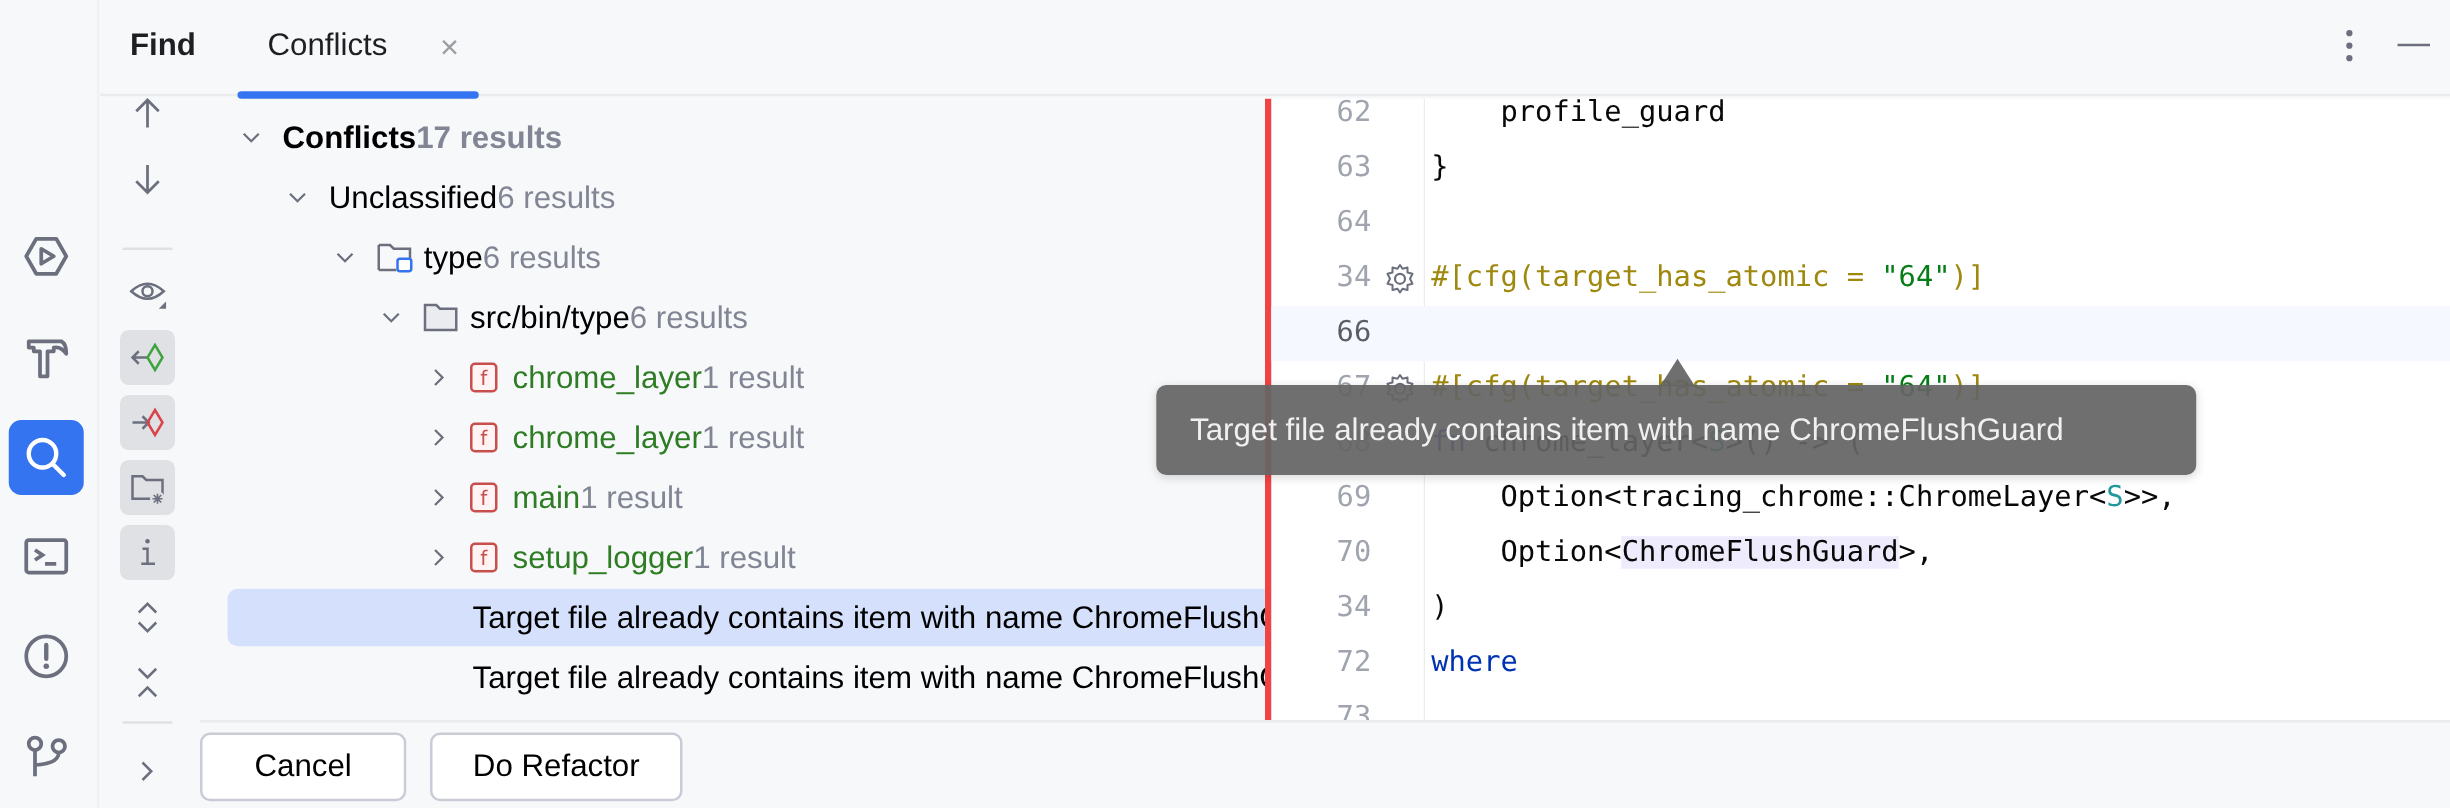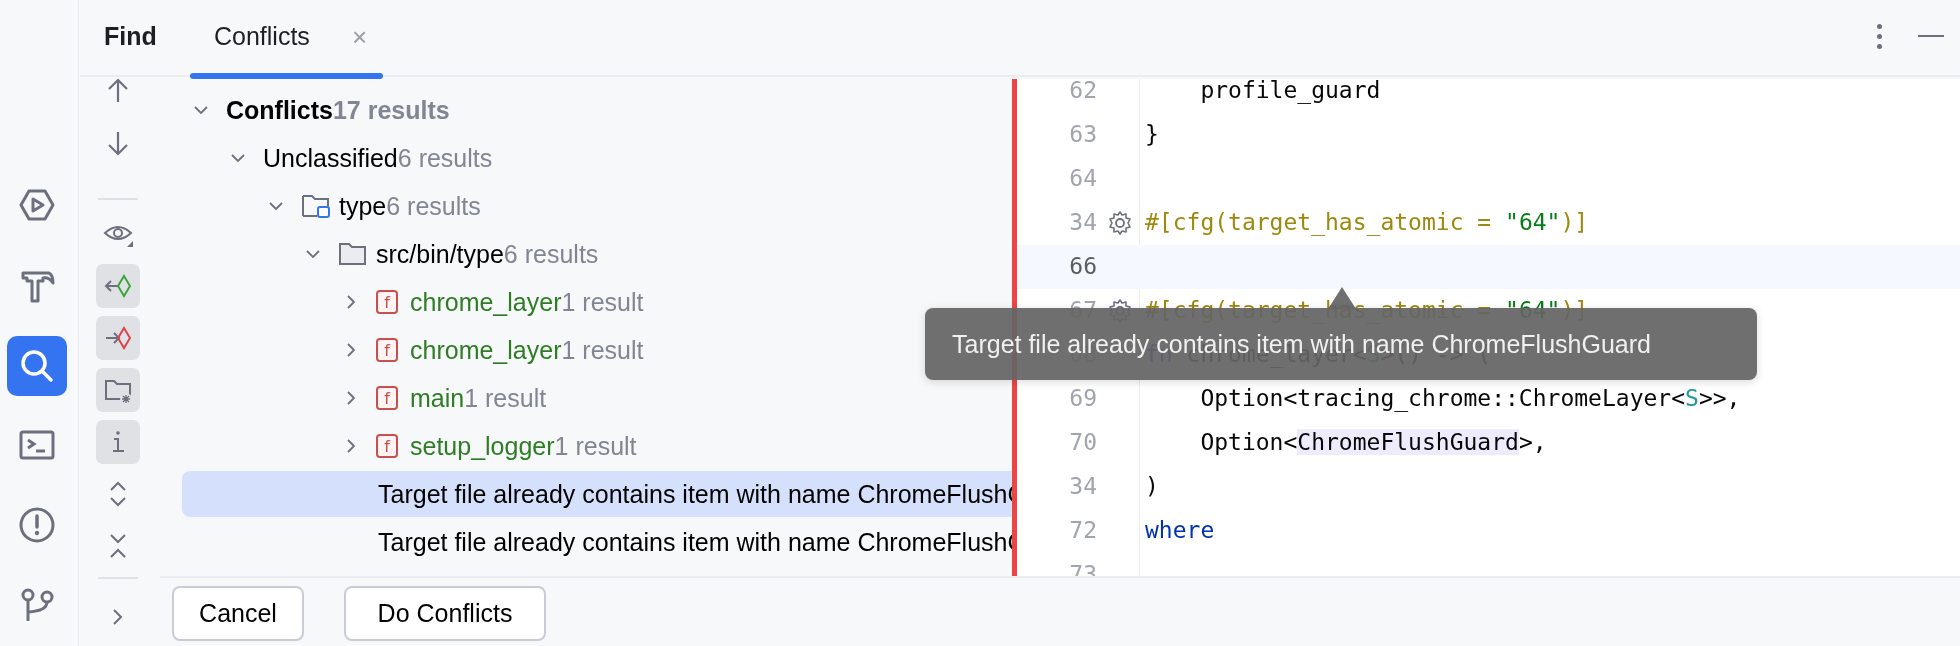--- a/index.html
+++ b/index.html
@@ -336,15 +336,15 @@
   </div>
   <div class="line" style="top:474px">
     <span class="ln">73</span>
   </div>
 </div>
 
 <div class="tooltip-arrow"></div>
 <div class="tooltip">Target file already contains item with name ChromeFlushGuard</div>
 
 <div class="bottom">
-  <button class="btn" style="left:12px;width:132px">Cancel</button>
-  <button class="btn" style="left:184px;width:202px">Do Conflicts</button>
+  <button class="btn" style="left:0;width:165px">Cancel</button>
+  <button class="btn" style="left:184px;width:202px">Do Refactor</button>
 </div>
 
 </body></html>

